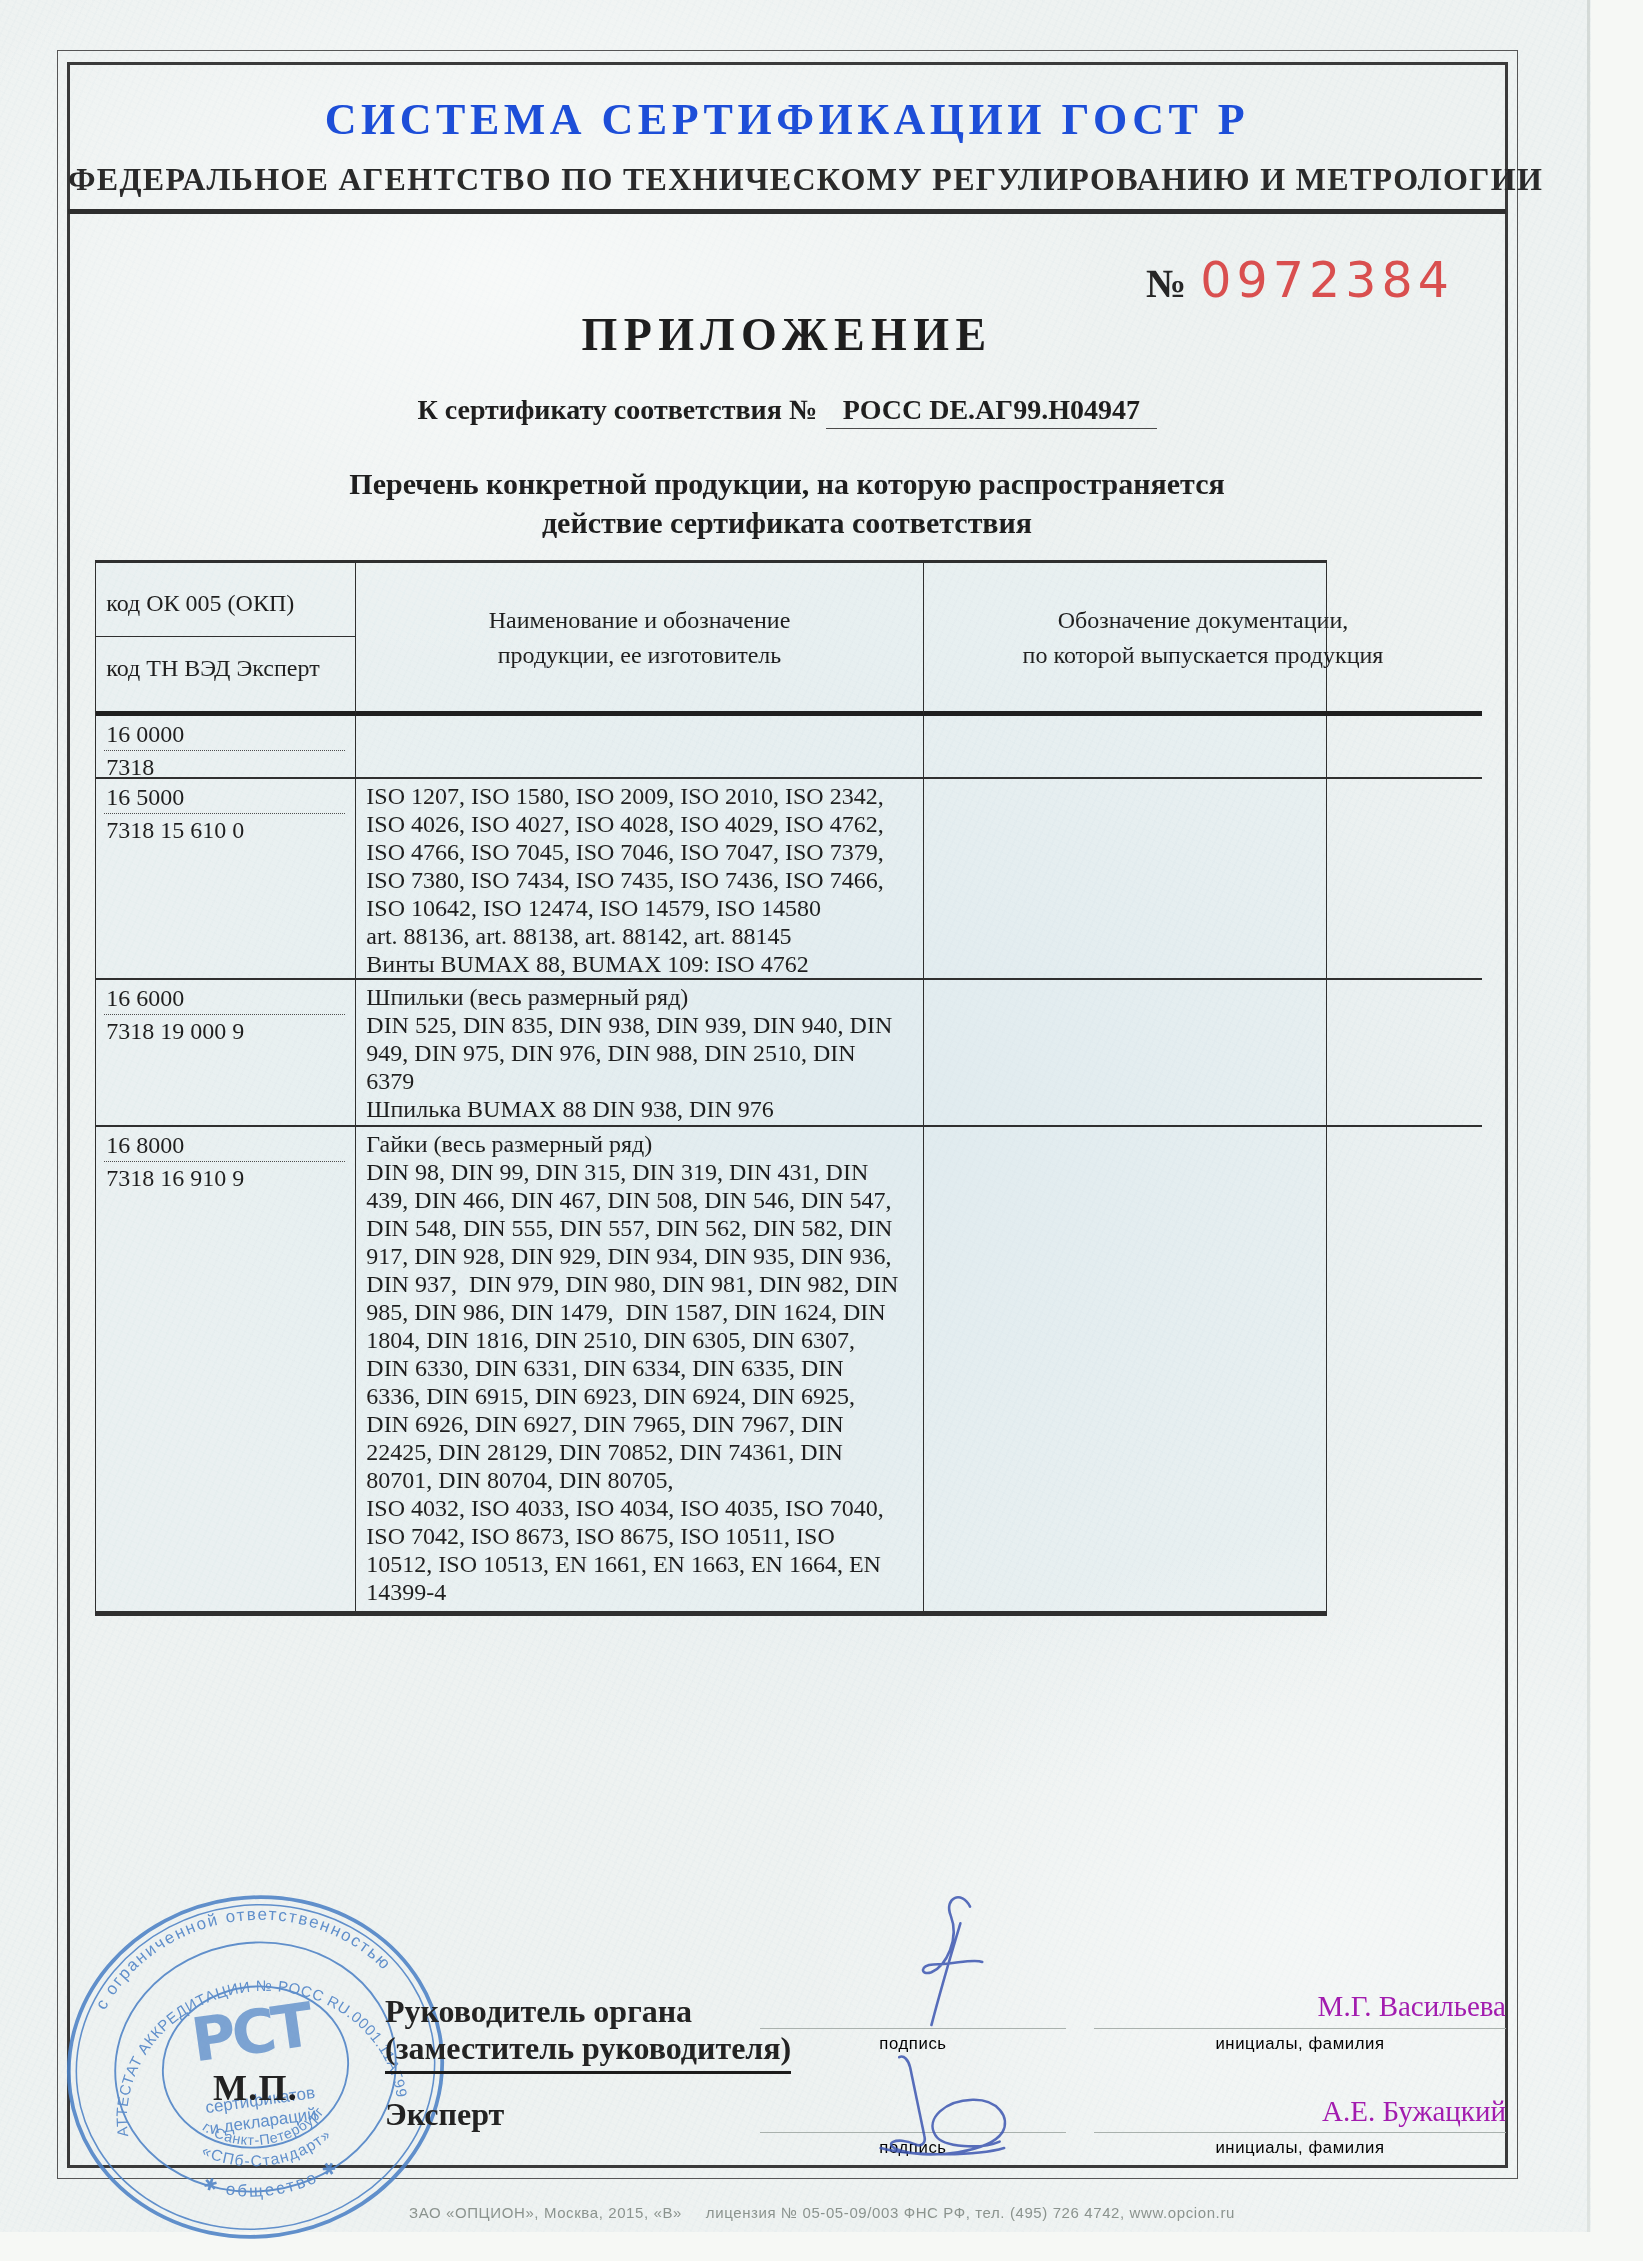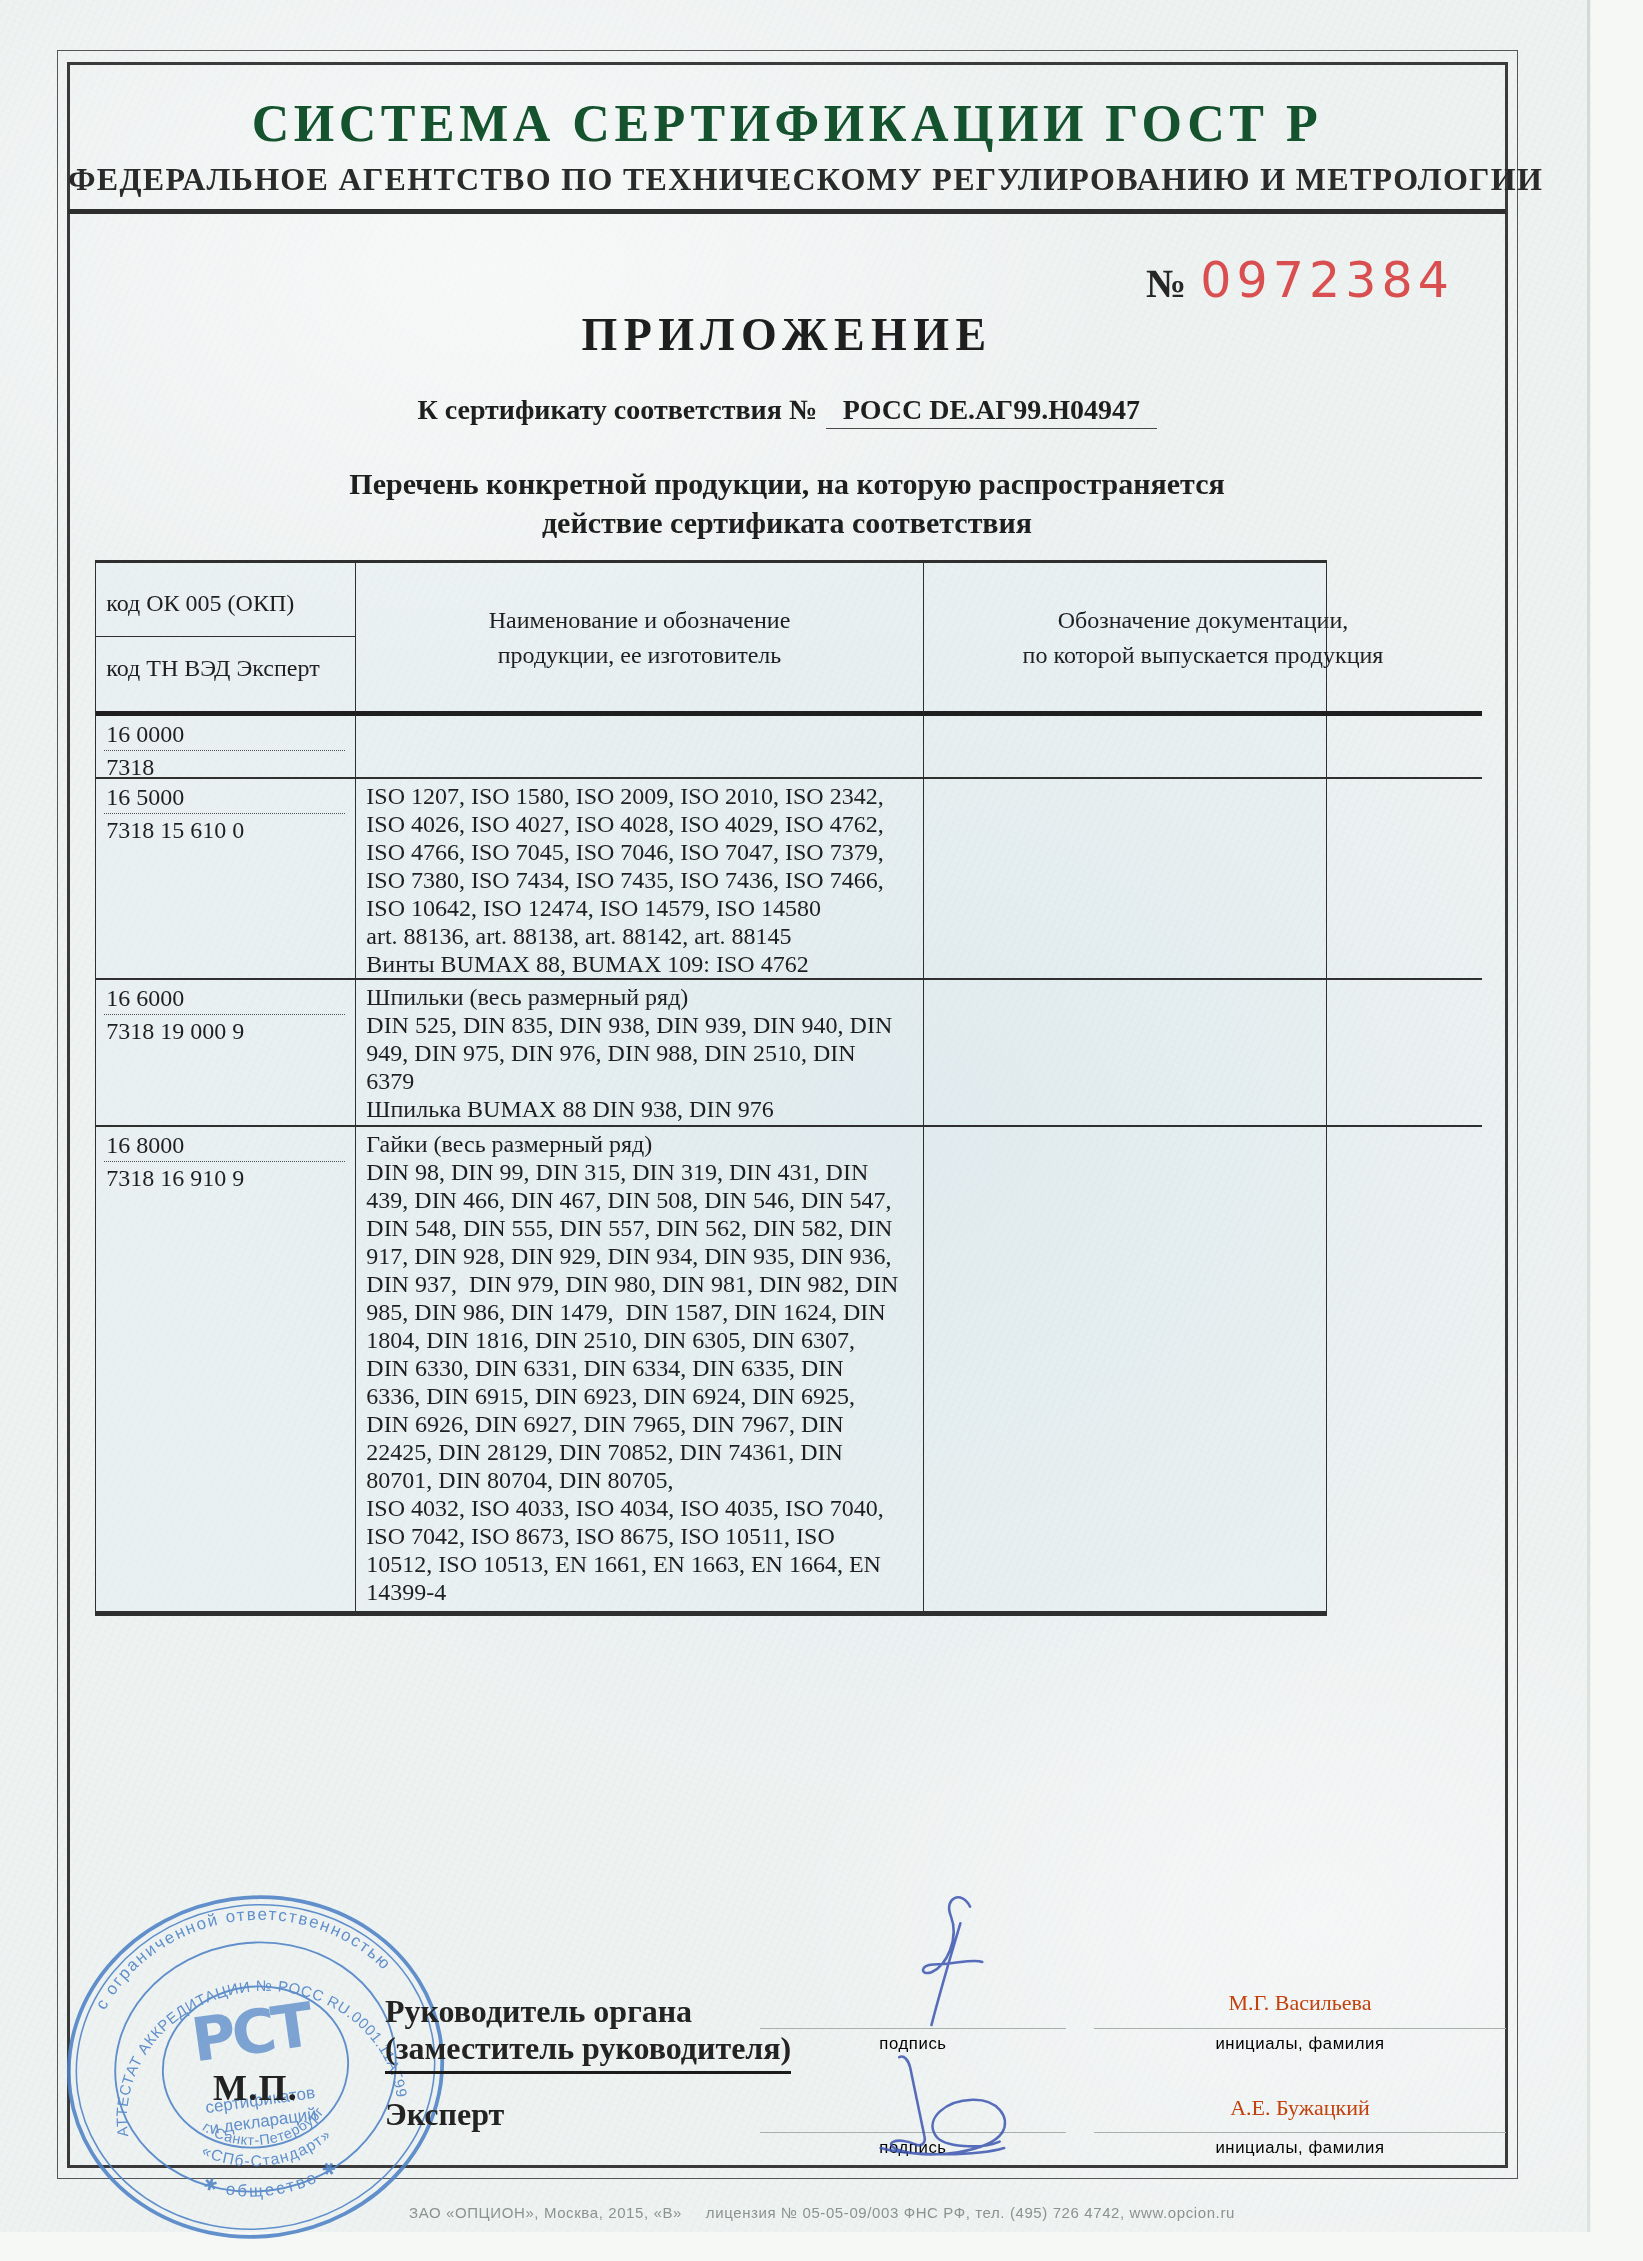--- a/index.html
+++ b/index.html
@@ -24,22 +24,22 @@
   .scan-strip-bottom{position:absolute;left:0;top:2232px;width:100%;height:29px;background:#f6f8f5;}
 
   .border-outer{position:absolute;left:57px;top:50px;width:1461px;height:2129px;
     border:1.9px solid #555;box-sizing:border-box;}
   .border-inner{position:absolute;left:67px;top:62px;width:1441px;height:2106px;
     border:3.2px solid #3a3a3a;box-sizing:border-box;}
 
   .t-center{text-align:center;}
   .abs{position:absolute;}
 
-  .title1{left:68px;top:94px;width:1438px;font-size:52px;font-weight:bold;
-    letter-spacing:4.5px;color:#14532d;}
+  .title1{left:68px;top:94px;width:1438px;font-size:44px;font-weight:bold;
+    letter-spacing:4.5px;color:#1d4ed8;}
   .title2{left:68px;top:161px;width:1438px;font-size:32px;font-weight:bold;
     letter-spacing:1.3px;color:#2a2a2a;white-space:nowrap;}
   .head-rule{left:68px;top:209px;width:1438px;height:4.5px;background:#2e2e2e;}
 
   .blank-no{left:1146px;top:252px;white-space:nowrap;}
   .blank-no .nosign{font-size:40px;font-weight:bold;color:#262626;vertical-align:baseline;}
   .blank-no .nodigits{font-family:"DejaVu Sans","Liberation Sans",sans-serif;
     font-size:49px;color:var(--number-red,#d94f4f);letter-spacing:5.1px;margin-left:14px;}
 
   .appendix{left:68px;top:308px;width:1438px;font-size:46px;font-weight:bold;letter-spacing:6.4px;}
@@ -73,21 +73,21 @@
   .codecell{padding:3.9px 6.4px 0 10.3px;}
   .dot-sep{border-top:1.9px dotted #4e4e4e;margin:1.9px 3.9px 1.9px -2.6px;}
   .namecell{padding:2.6px 5.1px 0 10.3px;white-space:pre;}
 
   
   .sig-label{left:385px;font-size:32px;font-weight:bold;color:#232323;white-space:nowrap;}
   .deputy-underline{border-bottom:3.9px solid #1c1c1c;padding-bottom:5px;}
   .sig-line{height:0;border-top:1.9px solid #a9b1ad;}
   .sig-caption{font-family:"Liberation Sans","DejaVu Sans",sans-serif;
     font-size:16.7px;color:#000000;letter-spacing:0.6px;text-align:center;}
-  .sig-name{font-size:22px;color:#c2410c;text-align:center;white-space:nowrap;}
+  .sig-name{font-size:29px;color:#a21caf;text-align:right;white-space:nowrap;}
   .mp-mark{left:201px;top:2067px;width:109px;text-align:center;font-size:36px;
     letter-spacing:1.3px;color:#222;font-weight:bold;}
 
   .stamp{position:absolute;left:48px;top:1885px;width:415px;height:364px;
     transform:rotate(-8deg);opacity:.88;}
   .stamp ellipse{fill:none;stroke:var(--stamp-blue,#4d82c6);}
   .st-ring{fill:var(--stamp-blue,#4d82c6);font-family:"Liberation Sans","DejaVu Sans",sans-serif;}
   .st-logo{fill:var(--stamp-blue,#4d82c6);font-family:"DejaVu Sans",sans-serif;font-weight:bold;}
   .sig-ink{position:absolute;inset:0;pointer-events:none;}
   .sig-ink path{stroke:var(--ink-blue,#3b55b0);stroke-width:4;fill:none;

